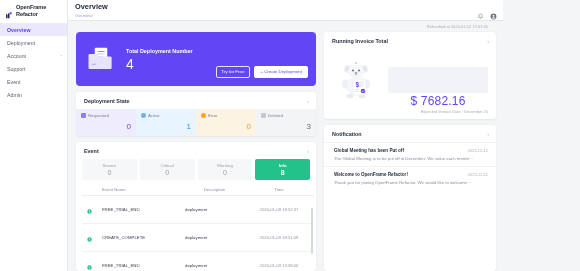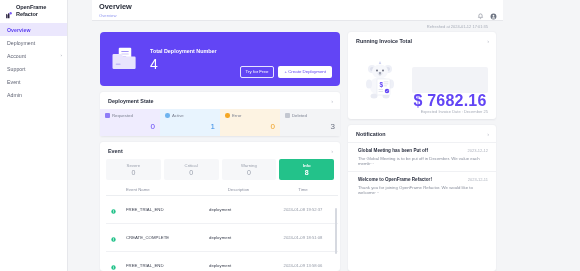--- a/index.html
+++ b/index.html
@@ -2,21 +2,21 @@
 <html><head>
 <meta charset="utf-8">
 <style>
   * { box-sizing: border-box; margin: 0; padding: 0; }
   html, body {
     width: 580px; height: 271px;
     font-family: "Liberation Sans", sans-serif;
     background: #f4f5f7;
     overflow: hidden;
   }
-  .app { display: flex; width: 503px; height: 271px; gap: 24px; }
+  .app { display: flex; width: 503px; height: 271px; }
 
   
   .sidebar {
     width: 68px; height: 271px;
     background: #ffffff;
     border-right: 1px solid #e6e7eb;
     display: flex; flex-direction: column;
     flex: 0 0 68px;
   }
   .brand {
@@ -155,21 +155,21 @@
 
   
   .invoice-body {
     display: flex; align-items: center; padding: 2px 8px 0 14px; height: 60px;
   }
   .bear { width: 36px; height: 44px; flex: 0 0 36px; }
   .amount-box {
     flex: 1; margin-left: 14px; background: #f2f3f7; border-radius: 2px;
     height: 26px; display: flex; align-items: center; justify-content: center;
   }
-  .amount { font-size: 16px; color: #6245f5; font-weight: 700; letter-spacing: 0.2px; margin-top: 41px; }
+  .amount { font-size: 12px; color: #6245f5; font-weight: 400; letter-spacing: 0.2px; margin-top: 41px; }
   .invoice-foot {
     text-align: right; font-size: 4px; color: #a7acb8; padding: 0 8px 5px 0;
   }
 
   
   .note {
     padding: 5px 8px 5px 10px; border-top: 0.6px solid #f0f1f4;
   }
   .note:first-of-type { border-top: 0; }
   .note-top { display: flex; align-items: flex-start; justify-content: space-between; gap: 6px; }

